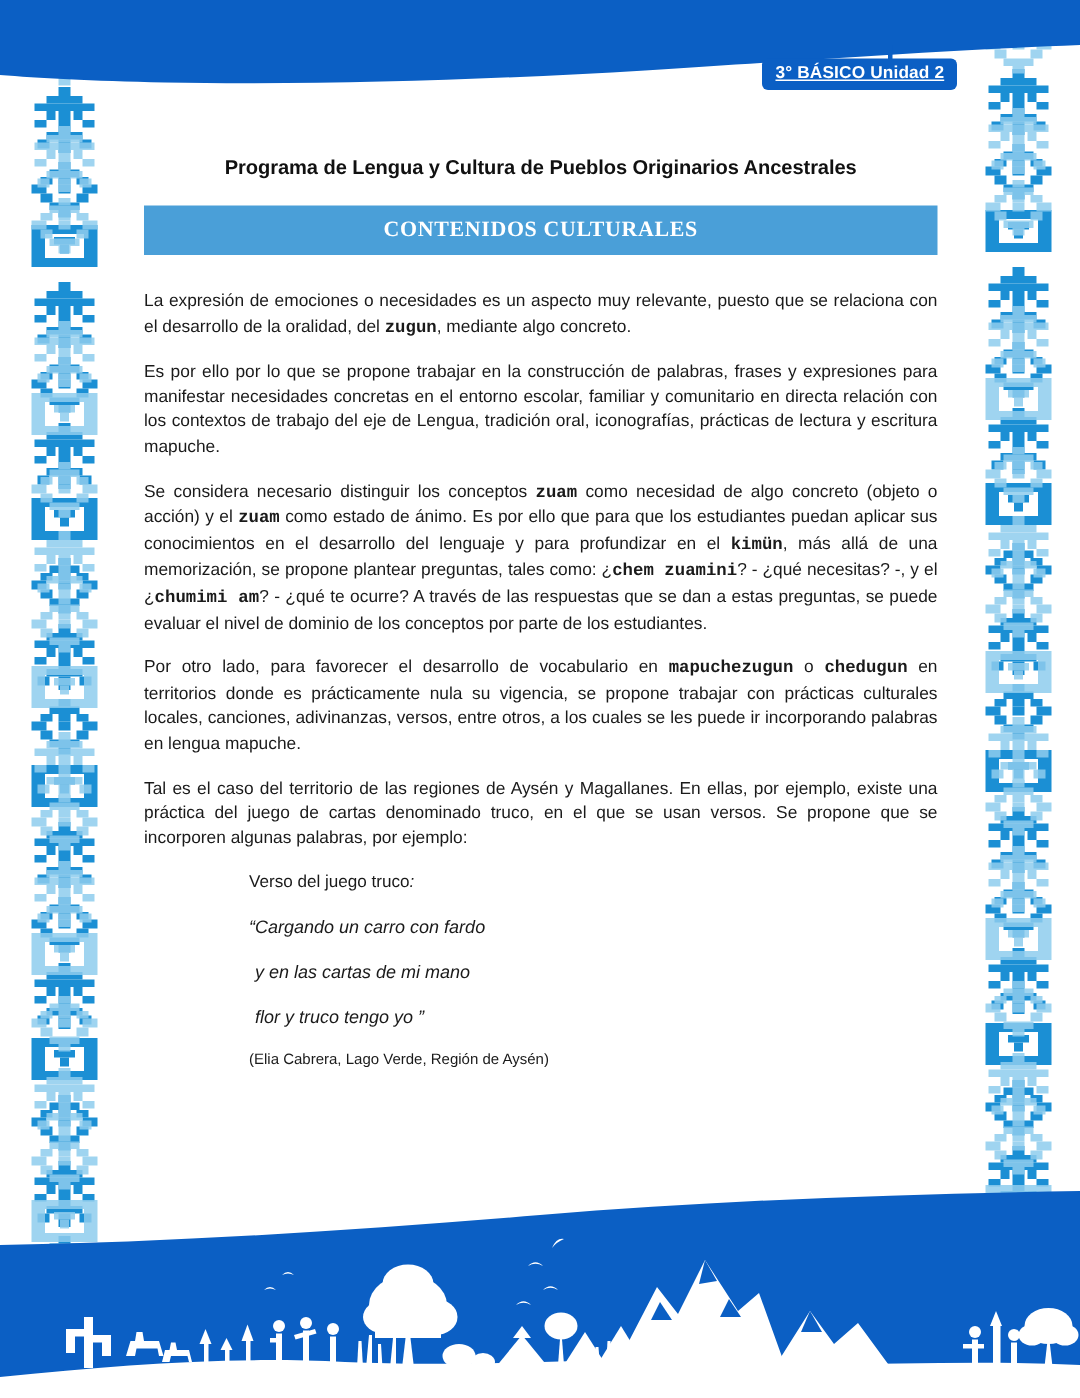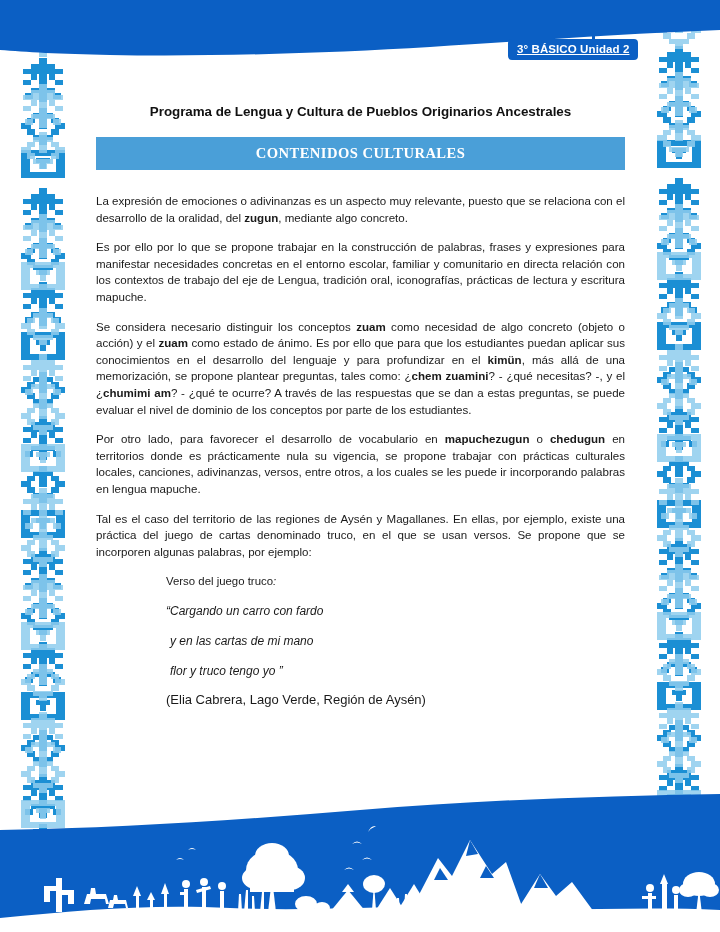--- a/index.html
+++ b/index.html
@@ -127,42 +127,42 @@
     margin: 0 0 23px 0;
   }
 
   p.body-text {
     font-size: 11.55px;
     line-height: 16.6px;
     text-align: justify;
     margin: 0 0 13px 0;
     color: #1a1a1a;
   }
-  p.body-text b { font-weight: 700; }
+  p.body-text b { font-weight: 700; font-family: Liberation Mono, monospace; }
 
   
   .verse-block {
     margin: 6px 0 0 0;
     padding-left: 70px;
   }
   .verse-intro {
     font-size: 11.4px;
     line-height: 16px;
     margin: 0 0 14px 0;
   }
   .verse-intro i { font-style: italic; }
   .verse-line {
     font-size: 12px;
     font-style: italic;
     line-height: 16px;
     margin: 0 0 14px 0;
   }
   .verse-line.indent-1 { padding-left: 4px; }
   .verse-credit {
-    font-size: 13px;
+    font-size: 10px;
     line-height: 14px;
     margin: 2px 0 0 0;
     color: #1a1a1a;
   }
 </style>
 </head>
 <body>
 
 <div class="page">
 
@@ -311,21 +311,21 @@
     </svg>
   </div>
 
   <div class="content">
 
     <div class="doc-title">Programa de Lengua y Cultura de Pueblos Originarios Ancestrales</div>
 
 
     <div class="section-banner">CONTENIDOS CULTURALES</div>
 
-    <p class="body-text"><span>La expresión de emociones o adivinanzas es un aspecto muy relevante, puesto que se relaciona con el desarrollo de la oralidad, del </span><b>zugun</b><span>, mediante algo concreto.</span></p>
+    <p class="body-text"><span>La expresión de emociones o necesidades es un aspecto muy relevante, puesto que se relaciona con el desarrollo de la oralidad, del </span><b>zugun</b><span>, mediante algo concreto.</span></p>
 
     <p class="body-text">Es por ello por lo que se propone trabajar en la construcción de palabras, frases y expresiones para manifestar necesidades concretas en el entorno escolar, familiar y comunitario en directa relación con los contextos de trabajo del eje de Lengua, tradición oral, iconografías, prácticas de lectura y escritura mapuche.</p>
 
     <p class="body-text"><span>Se considera necesario distinguir los conceptos </span><b>zuam</b><span> como necesidad de algo concreto (objeto o acción) y el </span><b>zuam</b><span> como estado de ánimo. Es por ello que para que los estudiantes puedan aplicar sus conocimientos en el desarrollo del lenguaje y para profundizar en el </span><b>kimün</b><span>, más allá de una memorización, se propone plantear preguntas, tales como: ¿</span><b>chem zuamini</b><span>? - ¿qué necesitas? -, y el ¿</span><b>chumimi am</b><span>? - ¿qué te ocurre? A través de las respuestas que se dan a estas preguntas, se puede evaluar el nivel de dominio de los conceptos por parte de los estudiantes.</span></p>
 
     <p class="body-text"><span>Por otro lado, para favorecer el desarrollo de vocabulario en </span><b>mapuchezugun</b><span> o </span><b>chedugun</b><span> en territorios donde es prácticamente nula su vigencia, se propone trabajar con prácticas culturales locales, canciones, adivinanzas, versos, entre otros, a los cuales se les puede ir incorporando palabras en lengua mapuche.</span></p>
 
     <p class="body-text">Tal es el caso del territorio de las regiones de Aysén y Magallanes. En ellas, por ejemplo, existe una práctica del juego de cartas denominado truco, en el que se usan versos. Se propone que se incorporen algunas palabras, por ejemplo:</p>
 
     <div class="verse-block">

